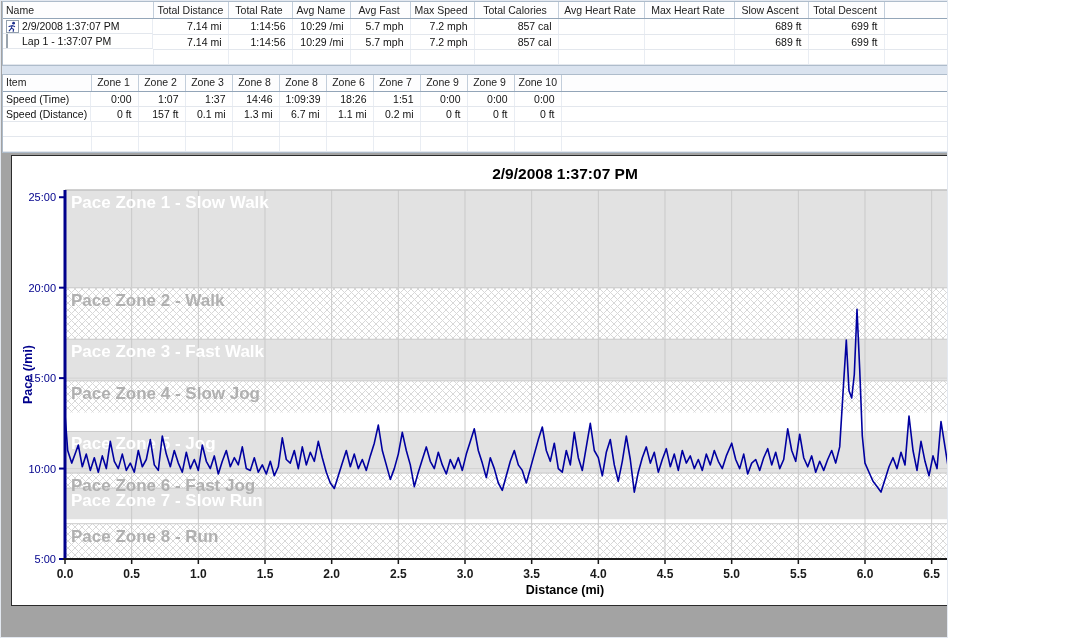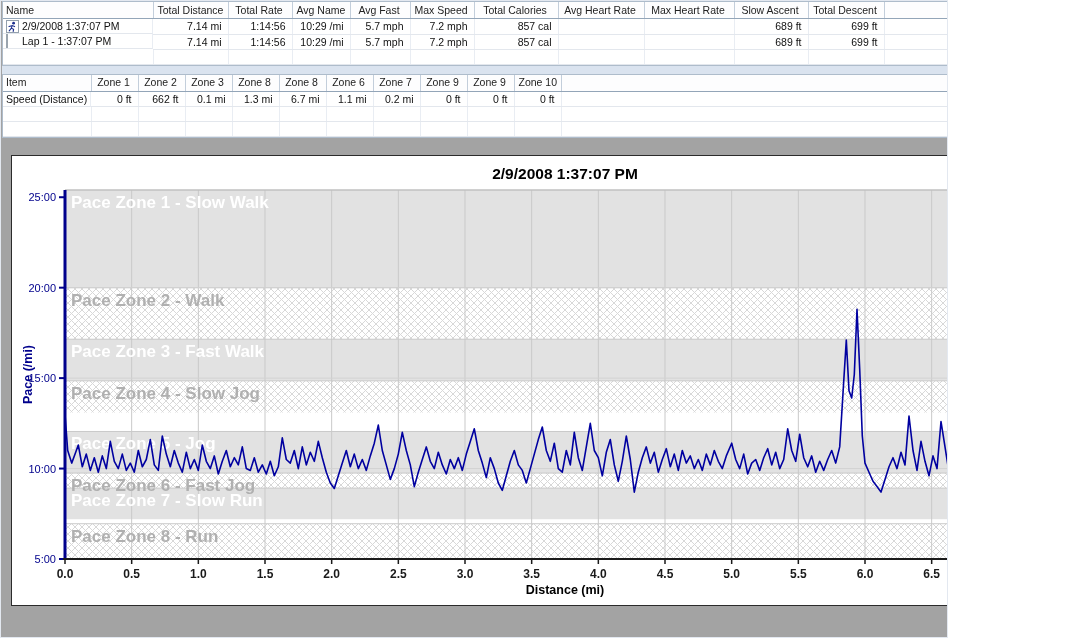--- a/index.html
+++ b/index.html
@@ -151,24 +151,40 @@
               <th>Zone 7</th>
               <th>Zone 9</th>
               <th>Zone 9</th>
               <th>Zone 10</th>
               <th></th>
             </tr>
           </thead>
           <tbody>
             <tr>
               <td class="namecell">
+                <span>Speed (Time)</span>
+              </td>
+              <td>0:00</td>
+              <td>1:07</td>
+              <td>1:37</td>
+              <td>14:46</td>
+              <td>1:09:39</td>
+              <td>18:26</td>
+              <td>1:51</td>
+              <td>0:00</td>
+              <td>0:00</td>
+              <td>0:00</td>
+              <td></td>
+            </tr>
+            <tr>
+              <td class="namecell">
                 <span>Speed (Distance)</span>
               </td>
               <td>0 ft</td>
-              <td>662 ft</td>
+              <td>157 ft</td>
               <td>0.1 mi</td>
               <td>1.3 mi</td>
               <td>6.7 mi</td>
               <td>1.1 mi</td>
               <td>0.2 mi</td>
               <td>0 ft</td>
               <td>0 ft</td>
               <td>0 ft</td>
               <td></td>
             </tr>

